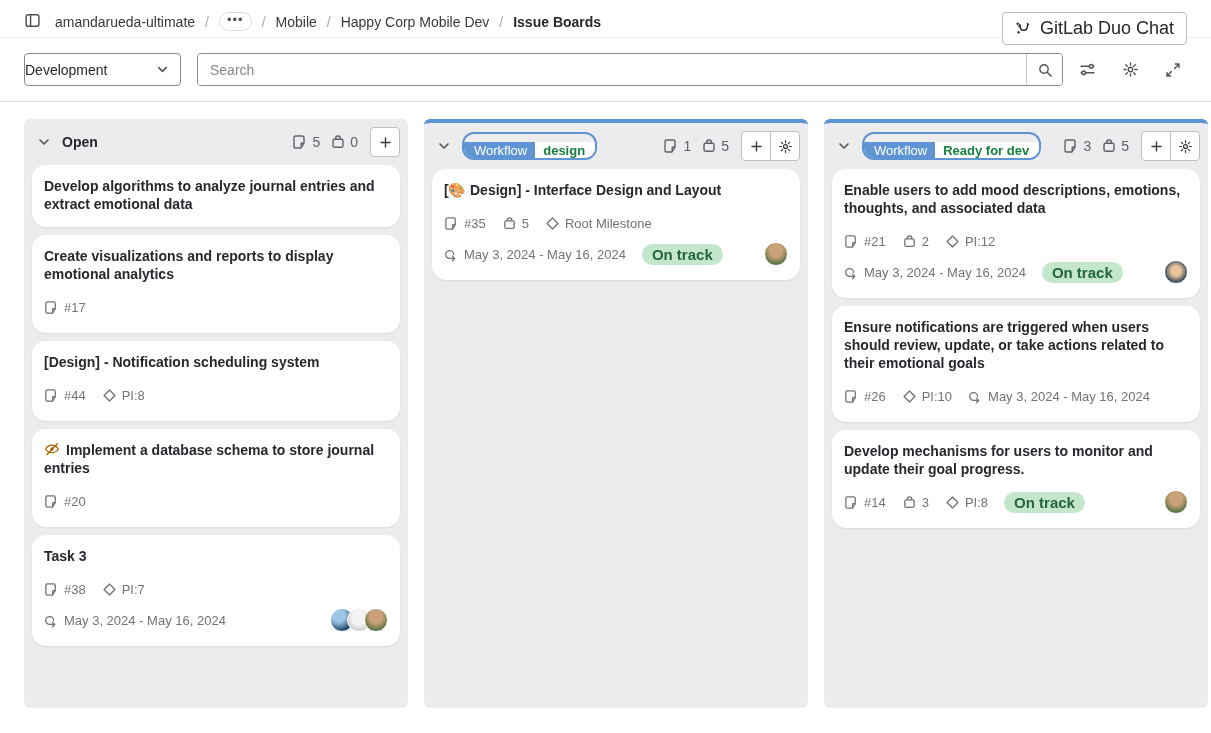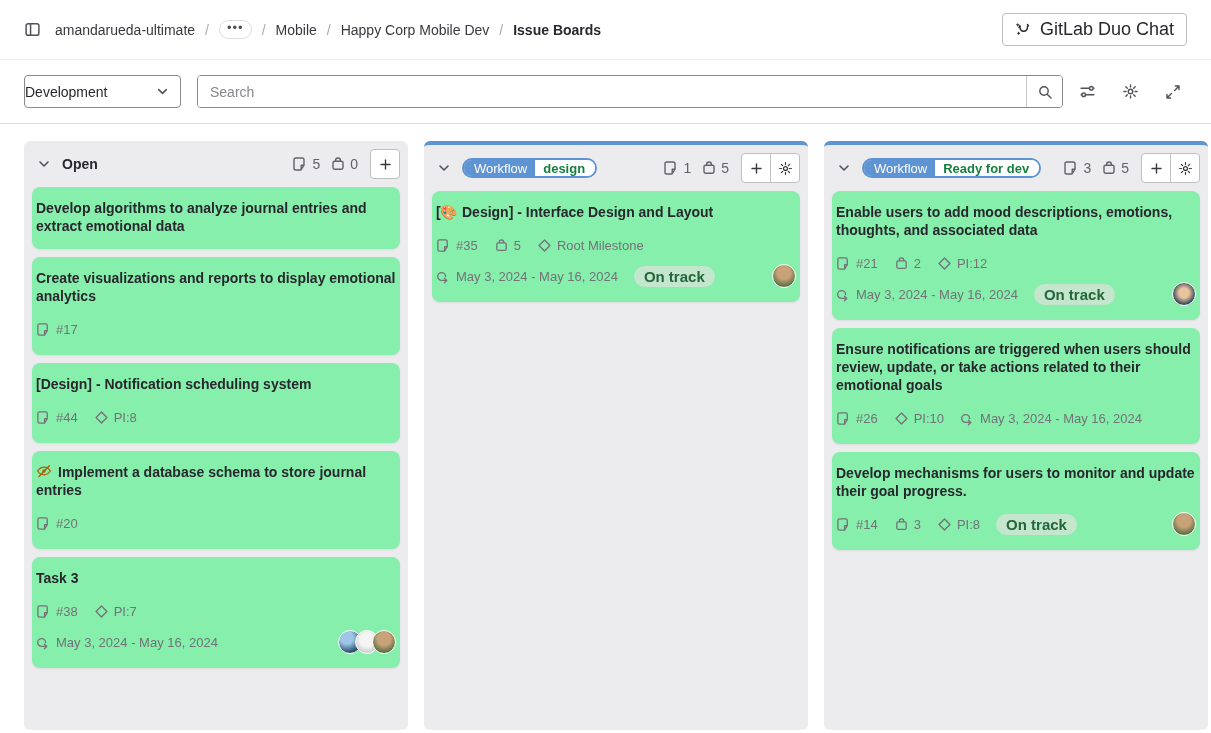--- a/index.html
+++ b/index.html
@@ -6,21 +6,21 @@
   html,body { margin:0; padding:0; }
   body {
     width:1211px; height:733px; overflow:hidden;
     font-family:"Liberation Sans", sans-serif;
     background:#ffffff; color:#28272d; font-size:14px;
   }
   svg.ic { display:block; flex:none; }
 
   
   .topbar {
-    height:60px; display:flex; align-items:center;
+    height:38px; display:flex; align-items:flex-start;
     padding:12px 24px; border-bottom:1px solid #ececef;
   }
   .crumbs { display:flex; align-items:center; gap:10px; color:#3a383f; }
   .crumb { cursor:pointer; }
   .crumb-sep { color:#a9a8ad; }
   .crumb-last { font-weight:700; color:#28272d; }
   .ellipsis-pill {
     border:1px solid #dcdcde; border-radius:10px; padding:0 7px 6px;
     height:19px; line-height:14px; letter-spacing:1px; color:#535158;
     font-size:13px; background:#fff; cursor:pointer;
@@ -80,28 +80,28 @@
   .sq-btn {
     width:30px; height:30px; background:#fff; border:1px solid #bfbfc3;
     display:flex; align-items:center; justify-content:center;
     cursor:pointer; color:#3a383f; border-radius:4px;
   }
   .btn-group .sq-btn + .sq-btn { margin-left:-1px; border-radius:0 4px 4px 0; }
   .btn-group .sq-btn:first-child:not(:only-child) { border-radius:4px 0 0 4px; }
 
   .label-pill {
     display:inline-flex; align-items:flex-end; border:2px solid #5e93d4;
-    border-radius:12px; overflow:hidden; font-size:13px; height:20px; cursor:pointer;
+    border-radius:12px; overflow:hidden; font-size:13px; height:28px; cursor:pointer;
   }
   .label-pill .scope { background:#5e93d4; color:#fff; padding:1px 8px 0 10px; display:flex; align-items:center; }
   .label-pill .value { background:#fff; color:#15803d; padding:1px 10px 0 8px; display:flex; align-items:center; font-weight:700; }
 
   .cards { padding:0 8px 8px; display:flex; flex-direction:column; gap:8px; overflow:hidden; }
   .card {
-    background:#86efac; border-radius:8px; padding:12px 4px 14px;
+    background:#ffffff; border-radius:14px; padding:12px 12px 14px;
     box-shadow:0 1px 2px rgba(31,30,36,.08); cursor:pointer;
   }
   .card-title {
     font-weight:700; font-size:14px; line-height:18px; color:#28272d;
     hyphens:auto; -webkit-hyphens:auto;
   }
   .conf-icon { display:inline-block; vertical-align:-2px; margin-right:6px; color:#ab6100; }
   .meta { margin-top:12px; display:flex; flex-direction:column; gap:7px; }
   .mrow { display:flex; align-items:center; gap:16px; color:#737278; font-size:13px; min-height:24px; }
   .mi { display:inline-flex; align-items:center; gap:5px; color:#737278; }

